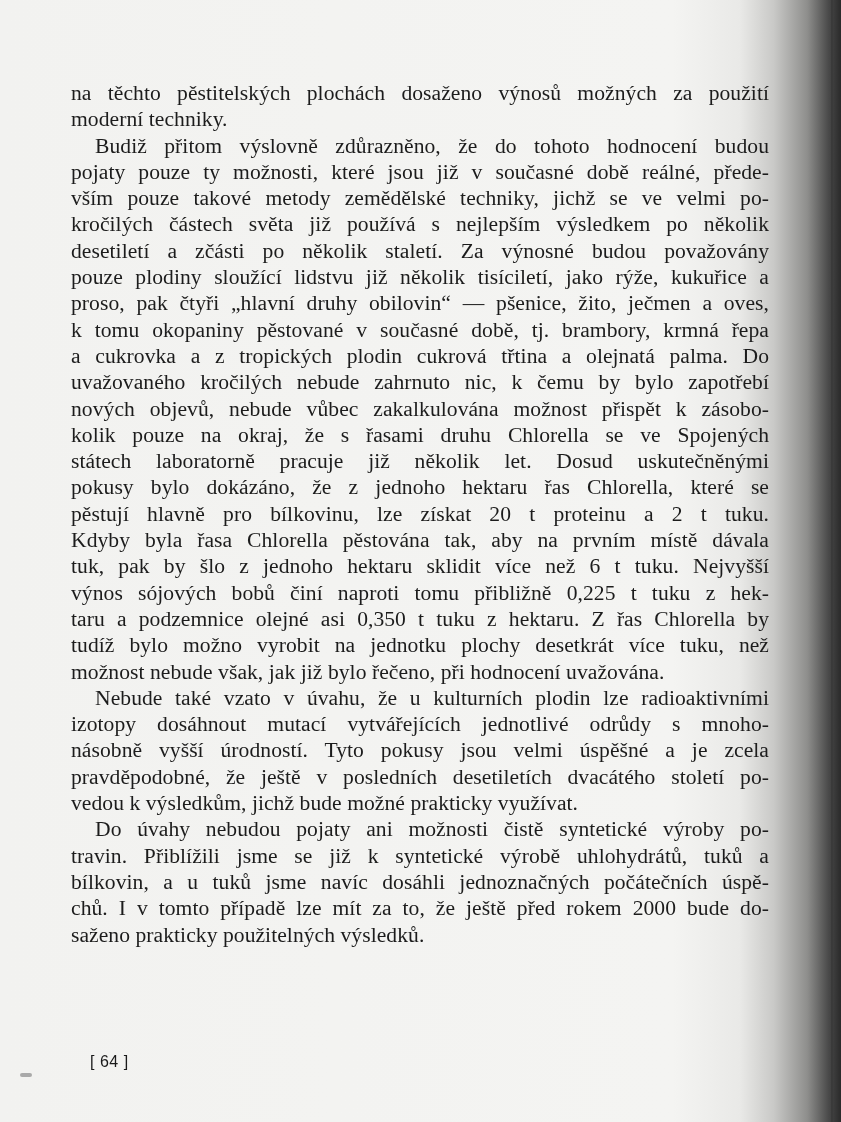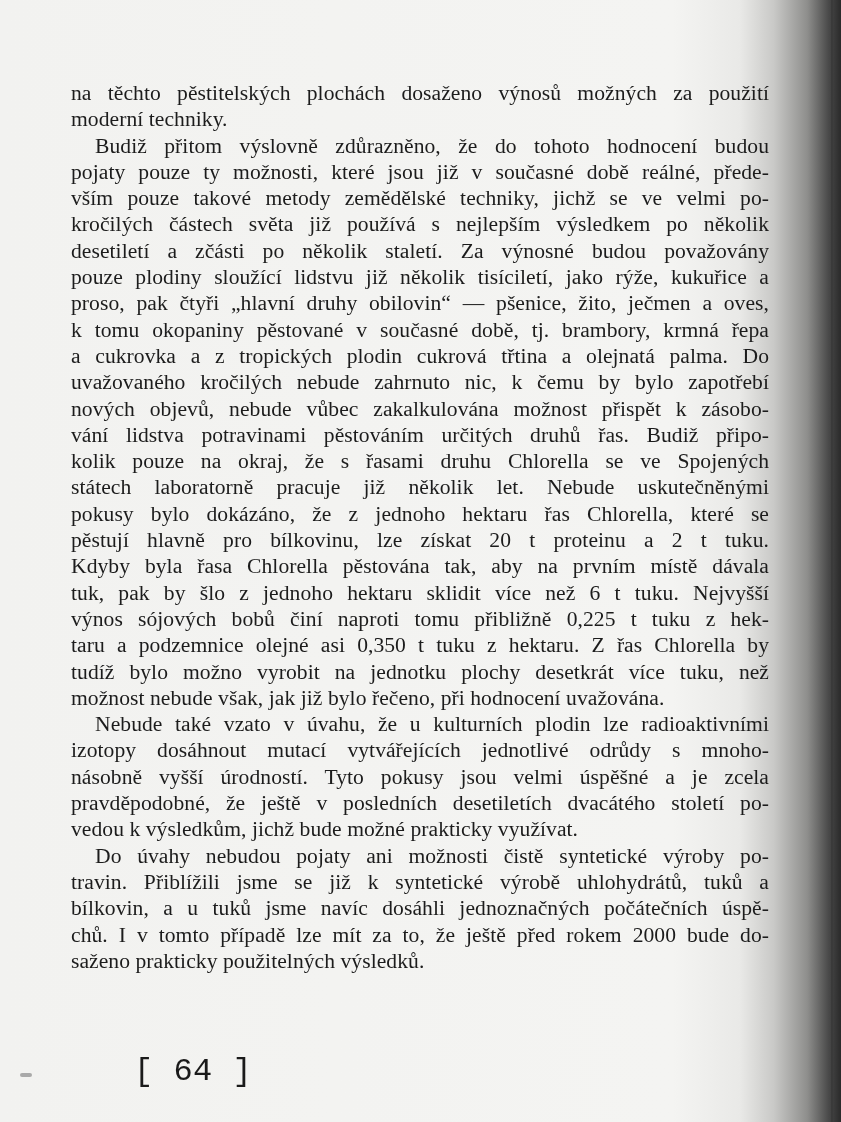--- a/index.html
+++ b/index.html
@@ -23,22 +23,22 @@
     letter-spacing: 0.05px;
   }
   .line {
     display: block; height: 26.3px; white-space: nowrap;
     text-align: justify; text-align-last: justify;
   }
   .line.last { text-align-last: left; }
   .line.indent { padding-left: 24px; }
   .folio {
     position: absolute; left: 90px; top: 1053px;
-    font-family: Liberation Mono, monospace;
-    font-size: 32px; letter-spacing: 0.5px; color: #1a1a1a; margin-left: 44px;
+    font-family: Liberation Sans, sans-serif;
+    font-size: 16px; letter-spacing: 0.5px; color: #1a1a1a;
   }
   .smudge {
     position: absolute; left: 20px; top: 1073px; width: 12px; height: 4px;
     background: #8a8a8a; border-radius: 2px; opacity: 0.7;
   }
 </style>
 </head>
 <body>
 
 <div class="page">
@@ -56,23 +56,22 @@
       <span class="line">pojaty pouze ty možnosti, které jsou již v současné době reálné, přede-</span>
       <span class="line">vším pouze takové metody zemědělské techniky, jichž se ve velmi po-</span>
       <span class="line">kročilých částech světa již používá s nejlepším výsledkem po několik</span>
       <span class="line">desetiletí a zčásti po několik staletí. Za výnosné budou považovány</span>
       <span class="line">pouze plodiny sloužící lidstvu již několik tisíciletí, jako rýže, kukuřice a</span>
       <span class="line">proso, pak čtyři „hlavní druhy obilovin“ — pšenice, žito, ječmen a oves,</span>
       <span class="line">k tomu okopaniny pěstované v současné době, tj. brambory, krmná řepa</span>
       <span class="line">a cukrovka a z tropických plodin cukrová třtina a olejnatá palma. Do</span>
       <span class="line">uvažovaného kročilých nebude zahrnuto nic, k čemu by bylo zapotřebí</span>
       <span class="line">nových objevů, nebude vůbec zakalkulována možnost přispět k zásobo-</span>
-      <span class="line">vání lidstva potravinami pěstováním určitých druhů řas. Budiž připo-</span>
       <span class="line">kolik pouze na okraj, že s řasami druhu Chlorella se ve Spojených</span>
-      <span class="line">státech laboratorně pracuje již několik let. Nebude uskutečněnými</span>
+      <span class="line">státech laboratorně pracuje již několik let. Dosud uskutečněnými</span>
       <span class="line">pokusy bylo dokázáno, že z jednoho hektaru řas Chlorella, které se</span>
       <span class="line">pěstují hlavně pro bílkovinu, lze získat 20 t proteinu a 2 t tuku.</span>
       <span class="line">Kdyby byla řasa Chlorella pěstována tak, aby na prvním místě dávala</span>
       <span class="line">tuk, pak by šlo z jednoho hektaru sklidit více než 6 t tuku. Nejvyšší</span>
       <span class="line">výnos sójových bobů činí naproti tomu přibližně 0,225 t tuku z hek-</span>
       <span class="line">taru a podzemnice olejné asi 0,350 t tuku z hektaru. Z řas Chlorella by</span>
       <span class="line">tudíž bylo možno vyrobit na jednotku plochy desetkrát více tuku, než</span>
       <span class="line last">možnost nebude však, jak již bylo řečeno, při hodnocení uvažována.</span>
     </div>
 

